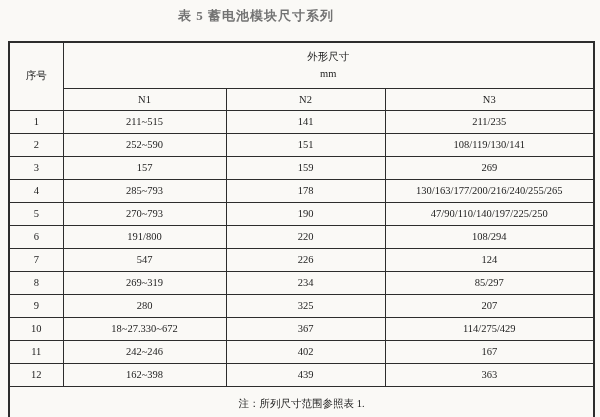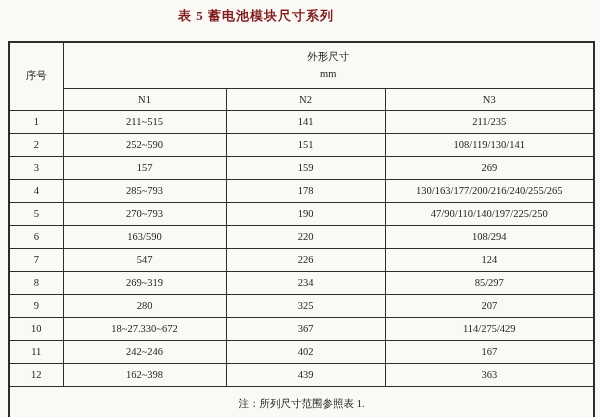--- a/index.html
+++ b/index.html
@@ -15,21 +15,21 @@
     overflow: hidden;
   }
   .doc-title {
     position: absolute;
     top: 7px;
     left: 0;
     width: 512px;
     text-align: center;
     font-size: 13px;
     font-weight: bold;
-    color: #7f1d1d;
+    color: #737373;
     letter-spacing: 1px;
   }
   table.dim-table {
     position: absolute;
     top: 41px;
     left: 8px;
     width: 585px;
     border-collapse: collapse;
     table-layout: fixed;
     color: #1d1d1d;
@@ -115,21 +115,21 @@
       <td>130/163/177/200/216/240/255/265</td>
     </tr>
     <tr class="data-row">
       <td>5</td>
       <td>270~793</td>
       <td>190</td>
       <td>47/90/110/140/197/225/250</td>
     </tr>
     <tr class="data-row">
       <td>6</td>
-      <td>163/590</td>
+      <td>191/800</td>
       <td>220</td>
       <td>108/294</td>
     </tr>
     <tr class="data-row">
       <td>7</td>
       <td>547</td>
       <td>226</td>
       <td>124</td>
     </tr>
     <tr class="data-row">

